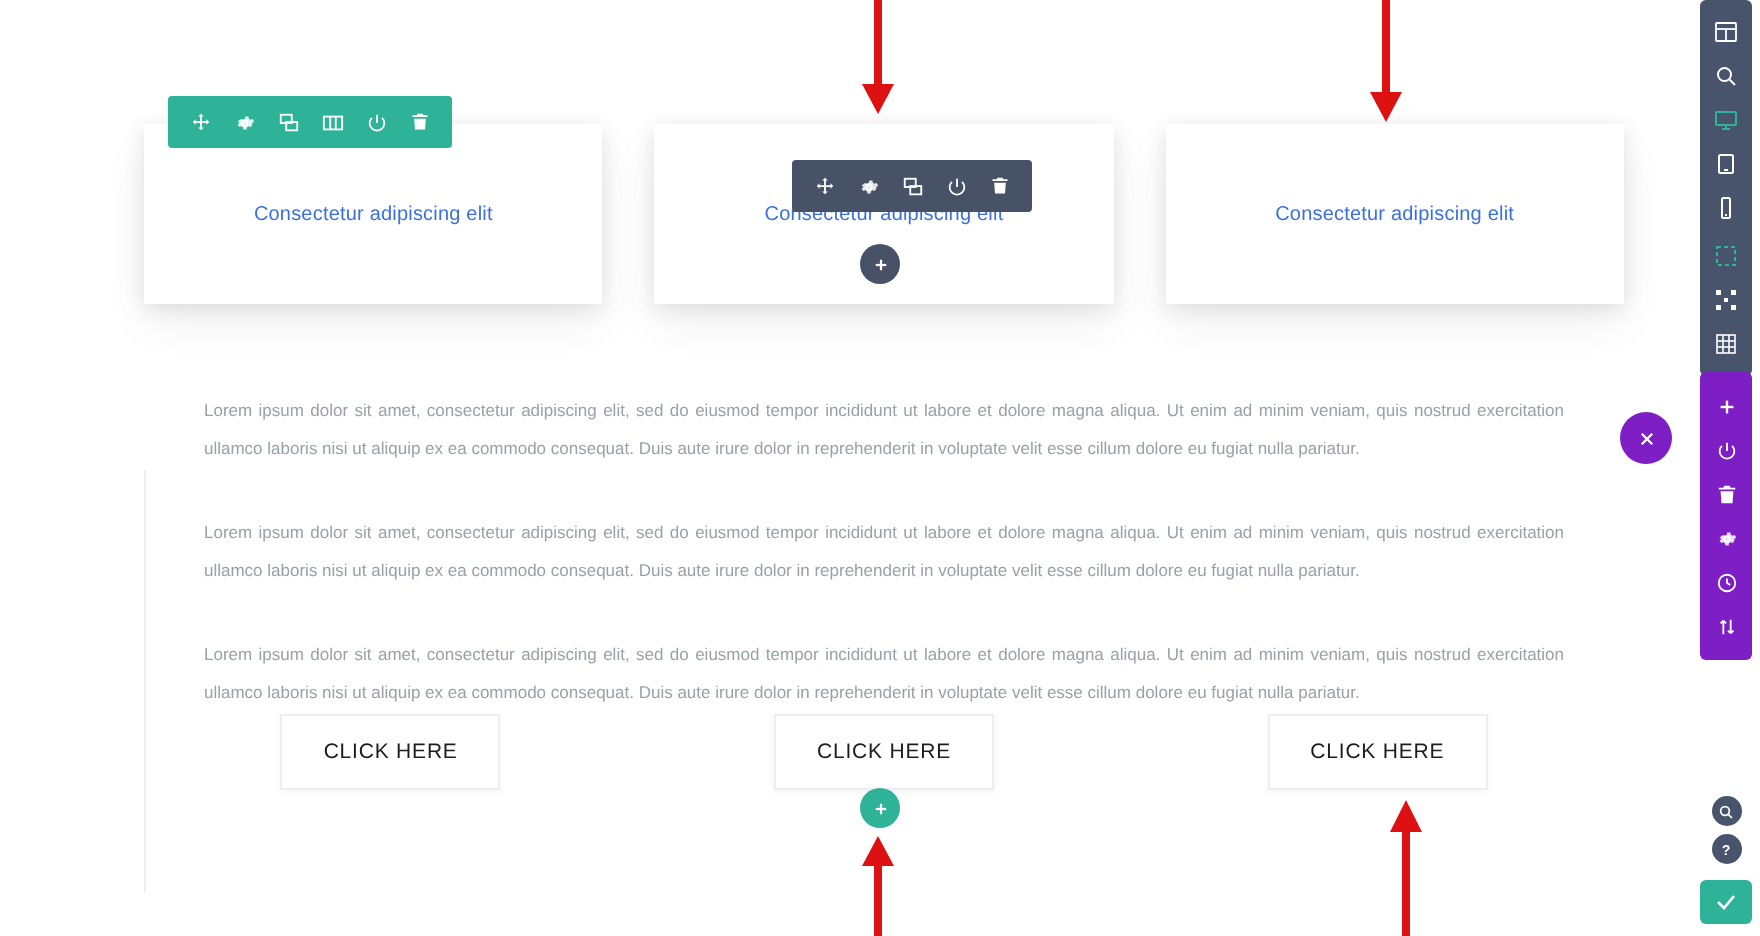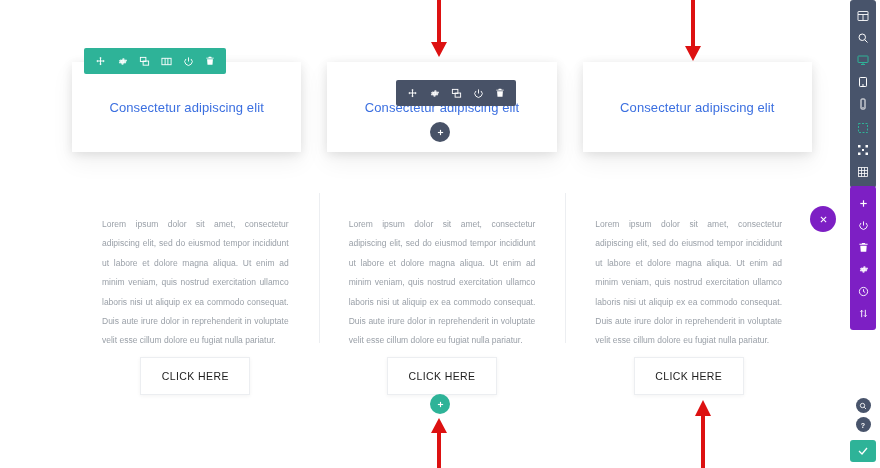--- a/index.html
+++ b/index.html
@@ -36,21 +36,21 @@
     position: relative;
     flex: 1 1 0;
     background: #ffffff;
     box-shadow: 0 2px 10px rgba(0,0,0,0.10), 0 10px 22px rgba(0,0,0,0.06);
     display: flex;
     align-items: center;
     justify-content: center;
   }
   .hero-title {
     color: #3b6fe0;
-    font-size: 13px;
+    font-size: 10px;
     font-weight: 400;
     letter-spacing: .1px;
     white-space: nowrap;
   }
 
   
   .el-toolbar {
     position: absolute;
     display: flex;
     align-items: center;
@@ -83,23 +83,24 @@
     cursor: pointer;
   }
   .add-circle.dark  { background: #485267; }
   .add-circle.green { background: #2eb398; }
   .add-mid-top { left: 430px; top: 122px; }
   .add-mid-bot { left: 430px; top: 394px; }
 
   
   .text-row {
     position: absolute;
-    left: 72px; top: 193px;
+    left: 72px; top: 174px;
     width: 740px; height: 150px;
     display: flex;
+    flex-direction: column;
   }
   .text-col {
     flex: 1 1 0;
     padding: 22px 30px 0 30px;
     position: relative;
   }
   .text-col + .text-col::before {
     content: "";
     position: absolute;
     left: 0; top: 0;

